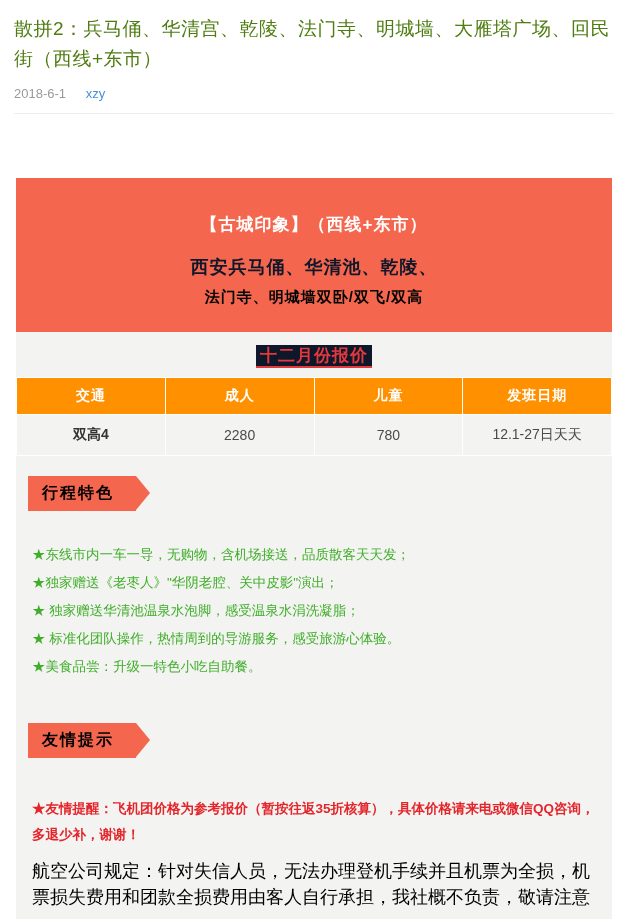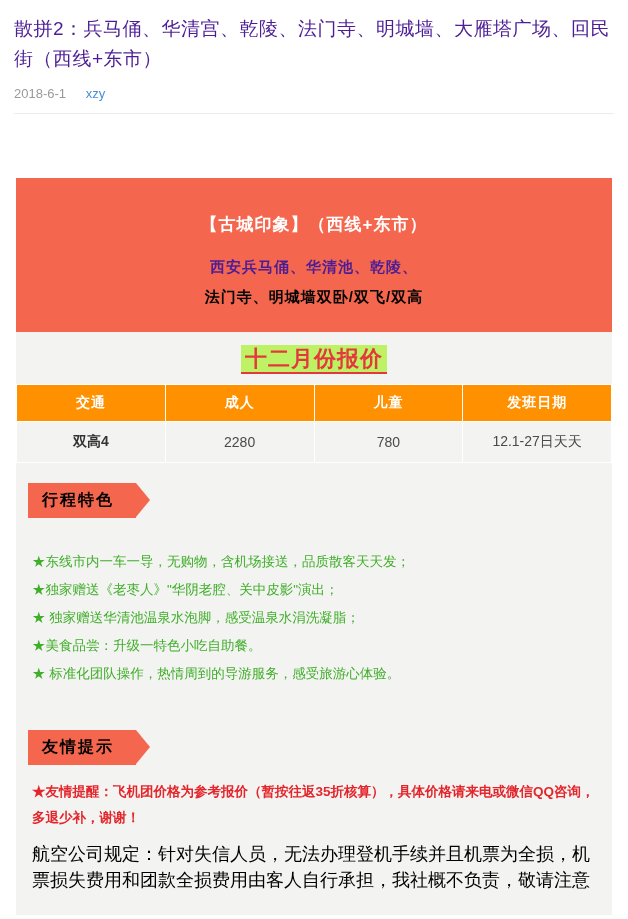--- a/index.html
+++ b/index.html
@@ -18,21 +18,21 @@
     width: 628px;
     padding: 0;
   }
   
   .article-header {
     padding: 14px 14px 0 14px;
   }
   .article-title {
     font-size: 19px;
     line-height: 30px;
-    color: #4c1d95;
+    color: #4d7c0f;
     font-weight: normal;
     margin: 0;
     letter-spacing: 0.5px;
   }
   .meta-row {
     margin-top: 12px;
     padding-bottom: 12px;
     font-size: 13px;
     color: #999999;
     border-bottom: 1px solid #ededed;
@@ -54,43 +54,43 @@
     margin-top: 42px;
   }
   .banner-title {
     color: #ffffff;
     font-size: 17px;
     font-weight: bold;
     letter-spacing: 1px;
     line-height: 26px;
   }
   .banner-sub {
-    color: #4c1d95;
-    font-size: 15px;
+    color: #0f172a;
+    font-size: 18px;
     font-weight: bold;
     line-height: 30px;
     margin-top: 14px;
     letter-spacing: 1px;
   }
   .banner-sub2 {
     color: #000000;
     font-size: 15px;
     font-weight: bold;
     line-height: 30px;
     letter-spacing: 1px;
   }
   .price-head {
     background: #f3f3f1;
     text-align: center;
     padding: 12px 0 10px 0;
   }
   .price-head span {
-    background: #bef264;
+    background: #0f172a;
     color: #e4393c;
-    font-size: 22px;
+    font-size: 17px;
     font-weight: bold;
     padding: 1px 4px;
     letter-spacing: 1px;
     border-bottom: 2px solid #e4393c;
   }
   table.price-table {
     width: 100%;
     border-collapse: collapse;
     background: #c2410c;
     table-layout: fixed;
@@ -150,20 +150,21 @@
     line-height: 28px;
   }
   .notice-list {
     padding: 10px 16px 22px 16px;
   }
   .notice-red {
     color: #e4252b;
     font-size: 13.5px;
     font-weight: bold;
     line-height: 26px;
+    margin-top: 24px;
   }
   .notice-orange {
     color: #000000;
     font-size: 18px;
     line-height: 26px;
     margin-top: 10px;
   }
 </style>
 </head>
 <body>
@@ -208,22 +209,22 @@
         </tr>
       </tbody>
     </table>
 
     <div class="section-wrap">
       <div class="tag">行程特色</div>
       <ul class="feature-list">
         <li>★东线市内一车一导，无购物，含机场接送，品质散客天天发；</li>
         <li>★独家赠送《老枣人》"华阴老腔、关中皮影"演出；</li>
         <li>★ 独家赠送华清池温泉水泡脚，感受温泉水涓洗凝脂；</li>
+        <li>★ 标准化团队操作，热情周到的导游服务，感受旅游心体验。</li>
         <li>★美食品尝：升级一特色小吃自助餐。</li>
-        <li>★ 标准化团队操作，热情周到的导游服务，感受旅游心体验。</li>
       </ul>
 
       <div class="tag">友情提示</div>
       <div class="notice-list">
         <div class="notice-red">★友情提醒：飞机团价格为参考报价（暂按往返35折核算），具体价格请来电或微信QQ咨询，多退少补，谢谢！</div>
         <div class="notice-orange">航空公司规定：针对失信人员，无法办理登机手续并且机票为全损，机票损失费用和团款全损费用由客人自行承担，我社概不负责，敬请注意</div>
       </div>
     </div>
   </div>
 

